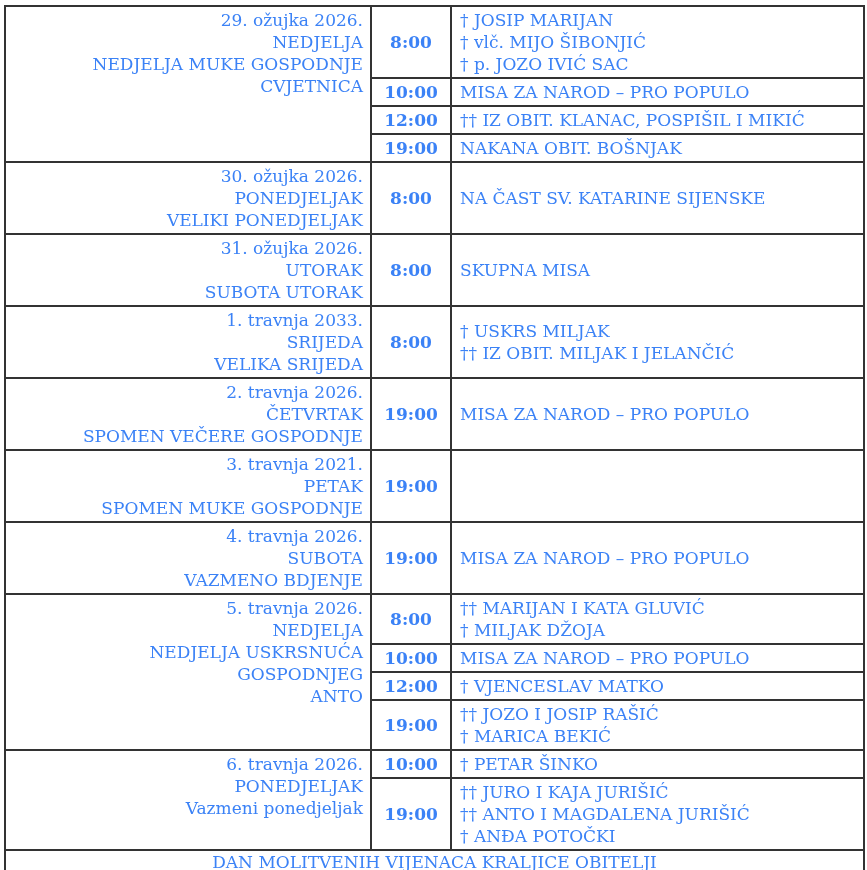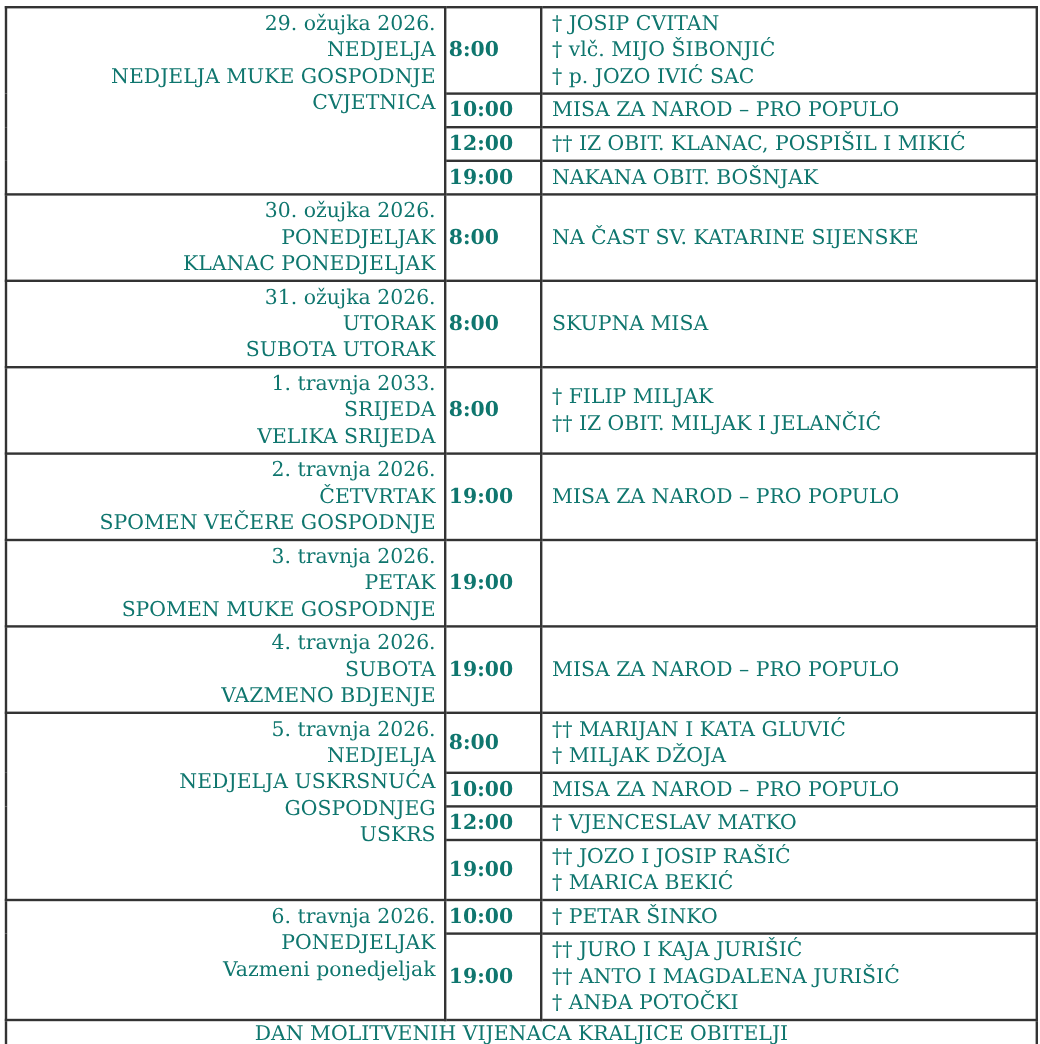--- a/index.html
+++ b/index.html
@@ -7,40 +7,40 @@
     margin: 0;
     padding: 0;
     background: #ffffff;
     width: 867px;
   }
   .page {
     width: 867px;
     height: 870px;
     padding: 5px 4px 4px 4px;
     font-family: "DejaVu Serif", "Liberation Serif", serif;
-    color: #0f766e;
+    color: #3b82f6;
   }
   table.schedule {
     border-collapse: collapse;
     table-layout: fixed;
     width: 859px;
     font-size: 17px;
     line-height: 22px;
   }
   table.schedule td {
     border: 2px solid #333333;
     overflow: hidden;
   }
   .date-cell {
     text-align: right;
     vertical-align: top;
     padding: 2px 7px 2px 4px;
   }
   .time-cell {
-    text-align: left;
+    text-align: center;
     vertical-align: middle;
     font-weight: bold;
     padding: 1px 2px;
   }
   .intent-cell {
     text-align: left;
     vertical-align: middle;
     padding: 2px 8px;
   }
   .b { font-weight: normal; }
@@ -65,21 +65,21 @@
     <tbody>
         <tr>
           <td class="date-cell" rowspan="4">
             <div>29. ožujka 2026.</div>
             <div class="b">NEDJELJA</div>
             <div class="b">NEDJELJA MUKE GOSPODNJE</div>
             <div>CVJETNICA</div>
           </td>
           <td class="time-cell">8:00</td>
           <td class="intent-cell">
-            <div>† JOSIP CVITAN</div>
+            <div>† JOSIP MARIJAN</div>
             <div>† vlč. MIJO ŠIBONJIĆ</div>
             <div>† p. JOZO IVIĆ SAC</div>
           </td>
         </tr>
         <tr>
           <td class="time-cell line1">10:00</td>
           <td class="intent-cell b">
             <div>MISA ZA NAROD – PRO POPULO</div>
           </td>
         </tr>
@@ -92,21 +92,21 @@
         <tr>
           <td class="time-cell line1">19:00</td>
           <td class="intent-cell">
             <div>NAKANA OBIT. BOŠNJAK</div>
           </td>
         </tr>
         <tr>
           <td class="date-cell" rowspan="1">
             <div>30. ožujka 2026.</div>
             <div class="b">PONEDJELJAK</div>
-            <div>KLANAC PONEDJELJAK</div>
+            <div>VELIKI PONEDJELJAK</div>
           </td>
           <td class="time-cell line1">8:00</td>
           <td class="intent-cell">
             <div>NA ČAST SV. KATARINE SIJENSKE</div>
           </td>
         </tr>
         <tr>
           <td class="date-cell" rowspan="1">
             <div>31. ožujka 2026.</div>
             <div class="b">UTORAK</div>
@@ -118,38 +118,38 @@
           </td>
         </tr>
         <tr>
           <td class="date-cell" rowspan="1">
             <div>1. travnja 2033.</div>
             <div class="b">SRIJEDA</div>
             <div>VELIKA SRIJEDA</div>
           </td>
           <td class="time-cell">8:00</td>
           <td class="intent-cell">
-            <div>† FILIP MILJAK</div>
+            <div>† USKRS MILJAK</div>
             <div>†† IZ OBIT. MILJAK I JELANČIĆ</div>
           </td>
         </tr>
         <tr>
           <td class="date-cell" rowspan="1">
             <div>2. travnja 2026.</div>
             <div class="b">ČETVRTAK</div>
             <div>SPOMEN VEČERE GOSPODNJE</div>
           </td>
           <td class="time-cell line1">19:00</td>
           <td class="intent-cell b">
             <div>MISA ZA NAROD – PRO POPULO</div>
           </td>
         </tr>
         <tr>
           <td class="date-cell" rowspan="1">
-            <div>3. travnja 2026.</div>
+            <div>3. travnja 2021.</div>
             <div class="b">PETAK</div>
             <div>SPOMEN MUKE GOSPODNJE</div>
           </td>
           <td class="time-cell line1">19:00</td>
           <td class="intent-cell"></td>
         </tr>
         <tr>
           <td class="date-cell" rowspan="1">
             <div>4. travnja 2026.</div>
             <div class="b">SUBOTA</div>
@@ -159,21 +159,21 @@
           <td class="intent-cell b">
             <div>MISA ZA NAROD – PRO POPULO</div>
           </td>
         </tr>
         <tr>
           <td class="date-cell" rowspan="4">
             <div>5. travnja 2026.</div>
             <div class="b">NEDJELJA</div>
             <div class="b">NEDJELJA USKRSNUĆA</div>
             <div class="b">GOSPODNJEG</div>
-            <div>USKRS</div>
+            <div>ANTO</div>
           </td>
           <td class="time-cell">8:00</td>
           <td class="intent-cell">
             <div>†† MARIJAN I KATA GLUVIĆ</div>
             <div>† MILJAK DŽOJA</div>
           </td>
         </tr>
         <tr>
           <td class="time-cell line1">10:00</td>
           <td class="intent-cell b">

